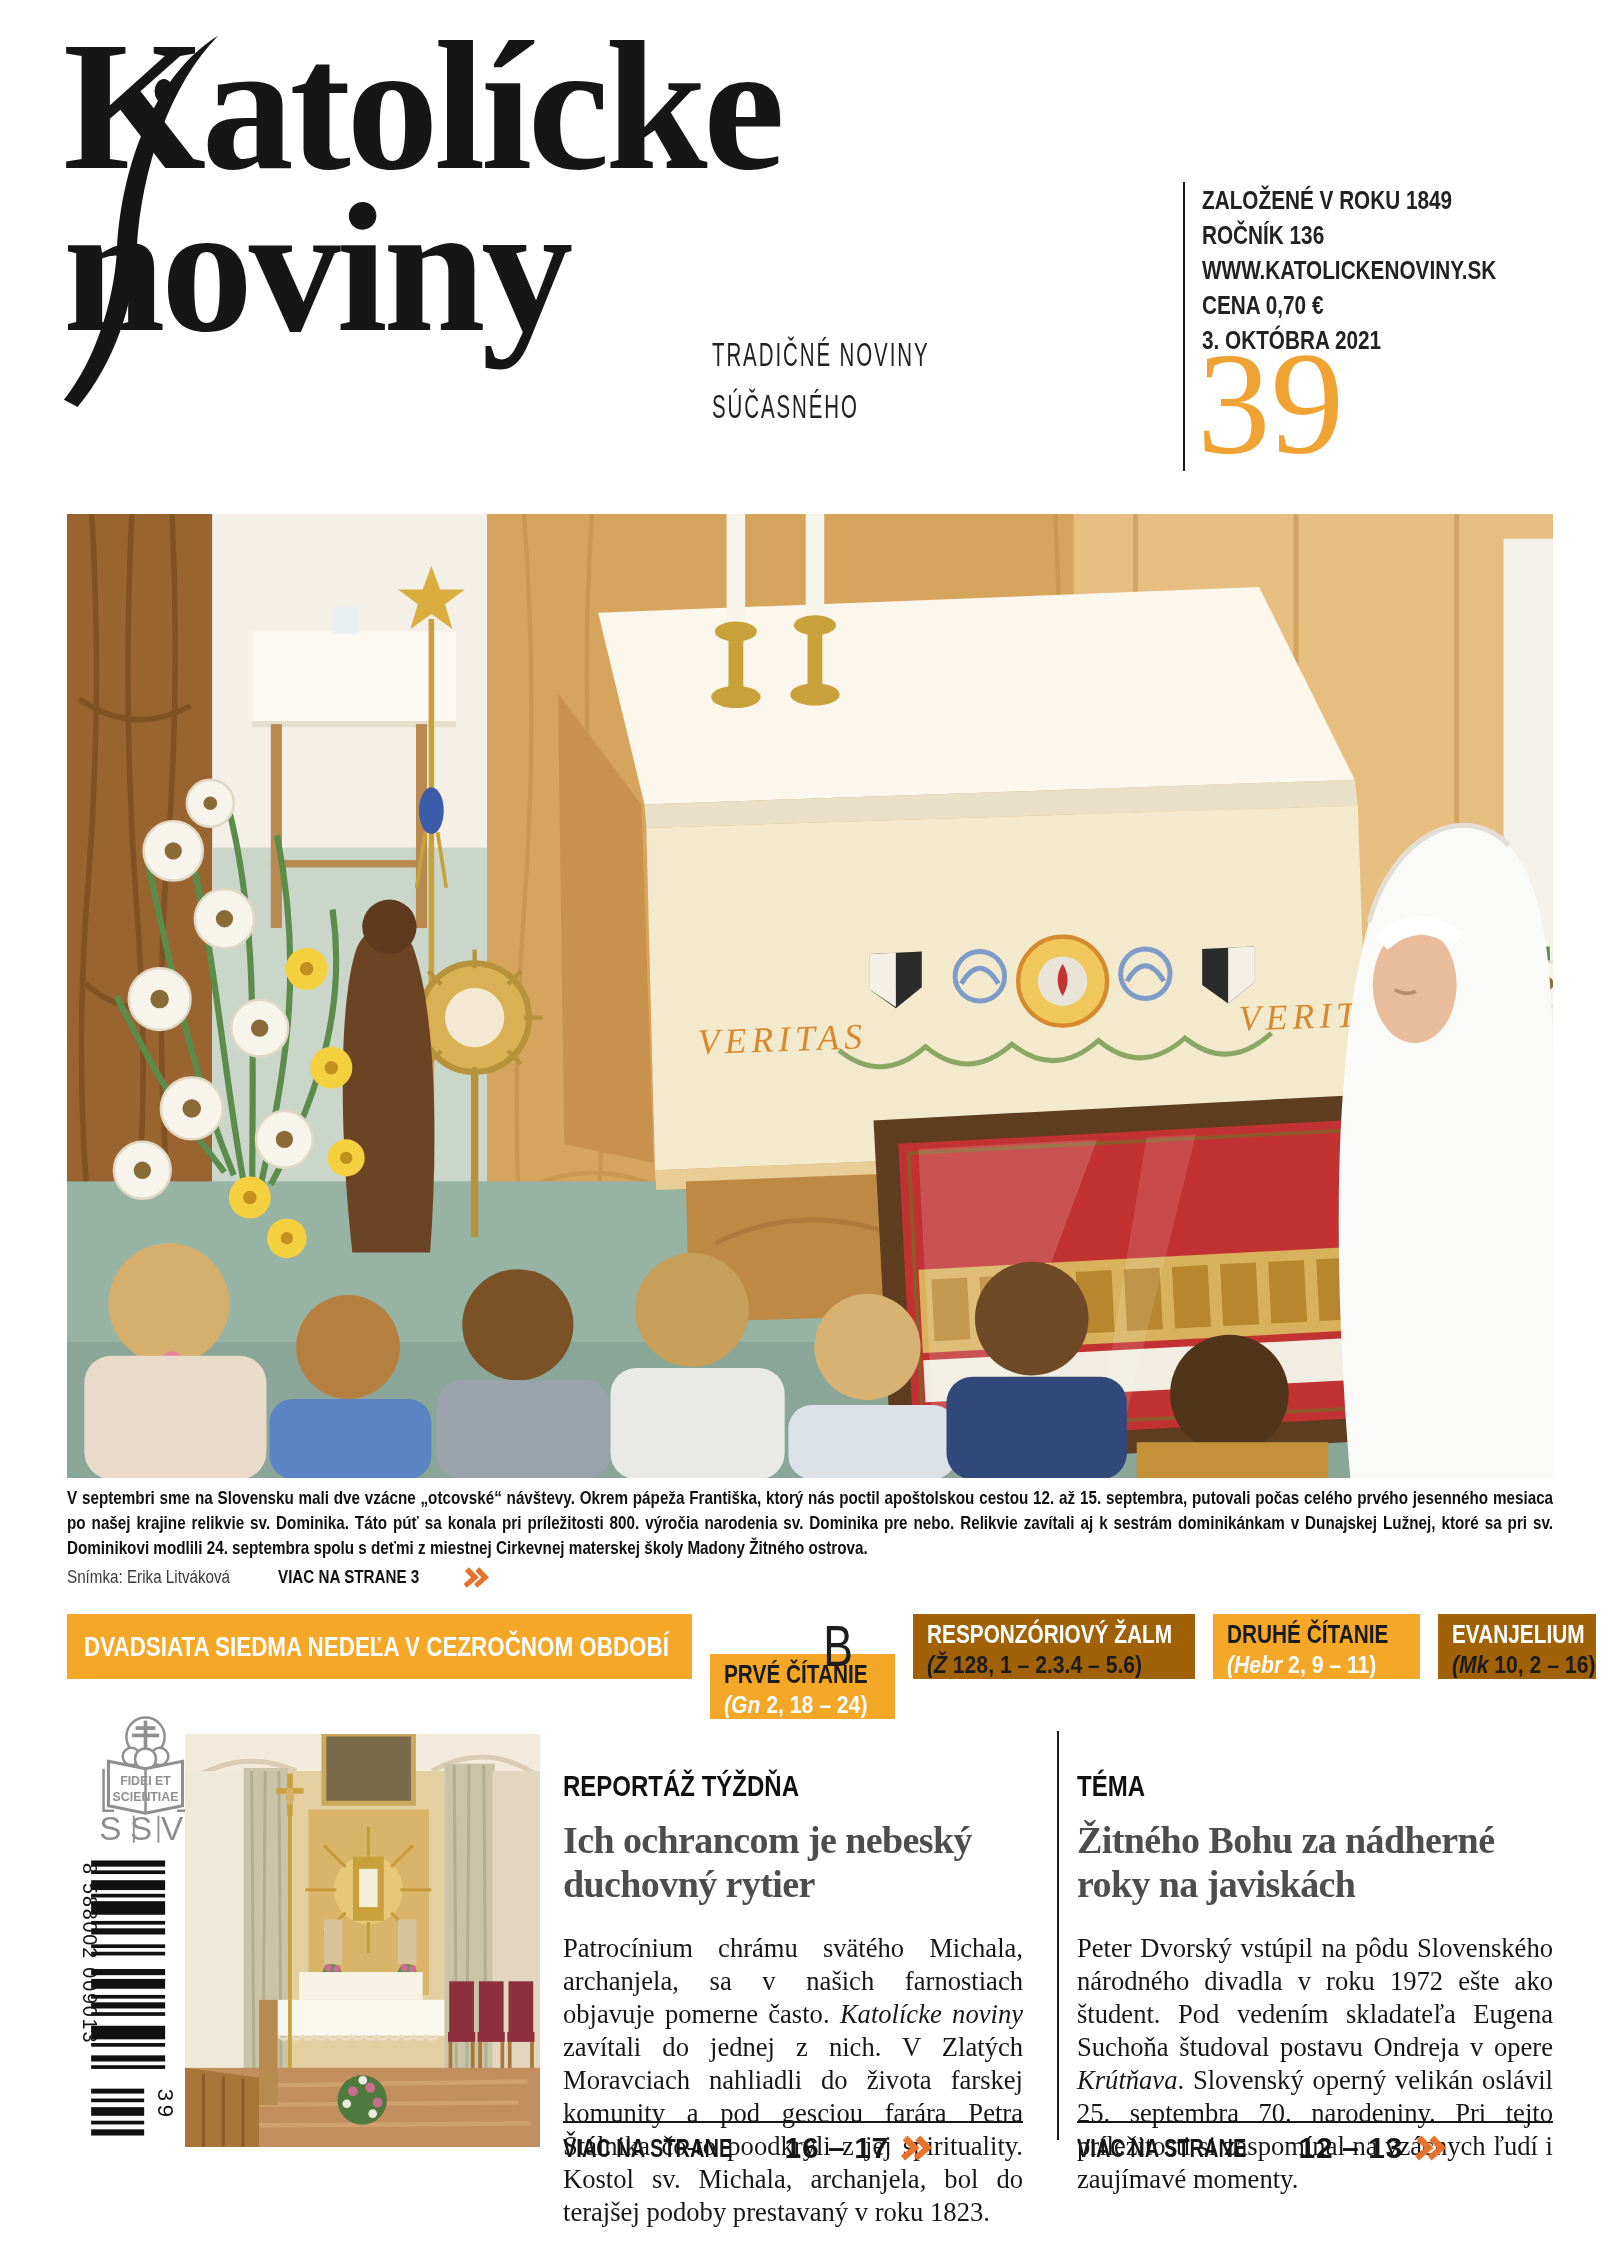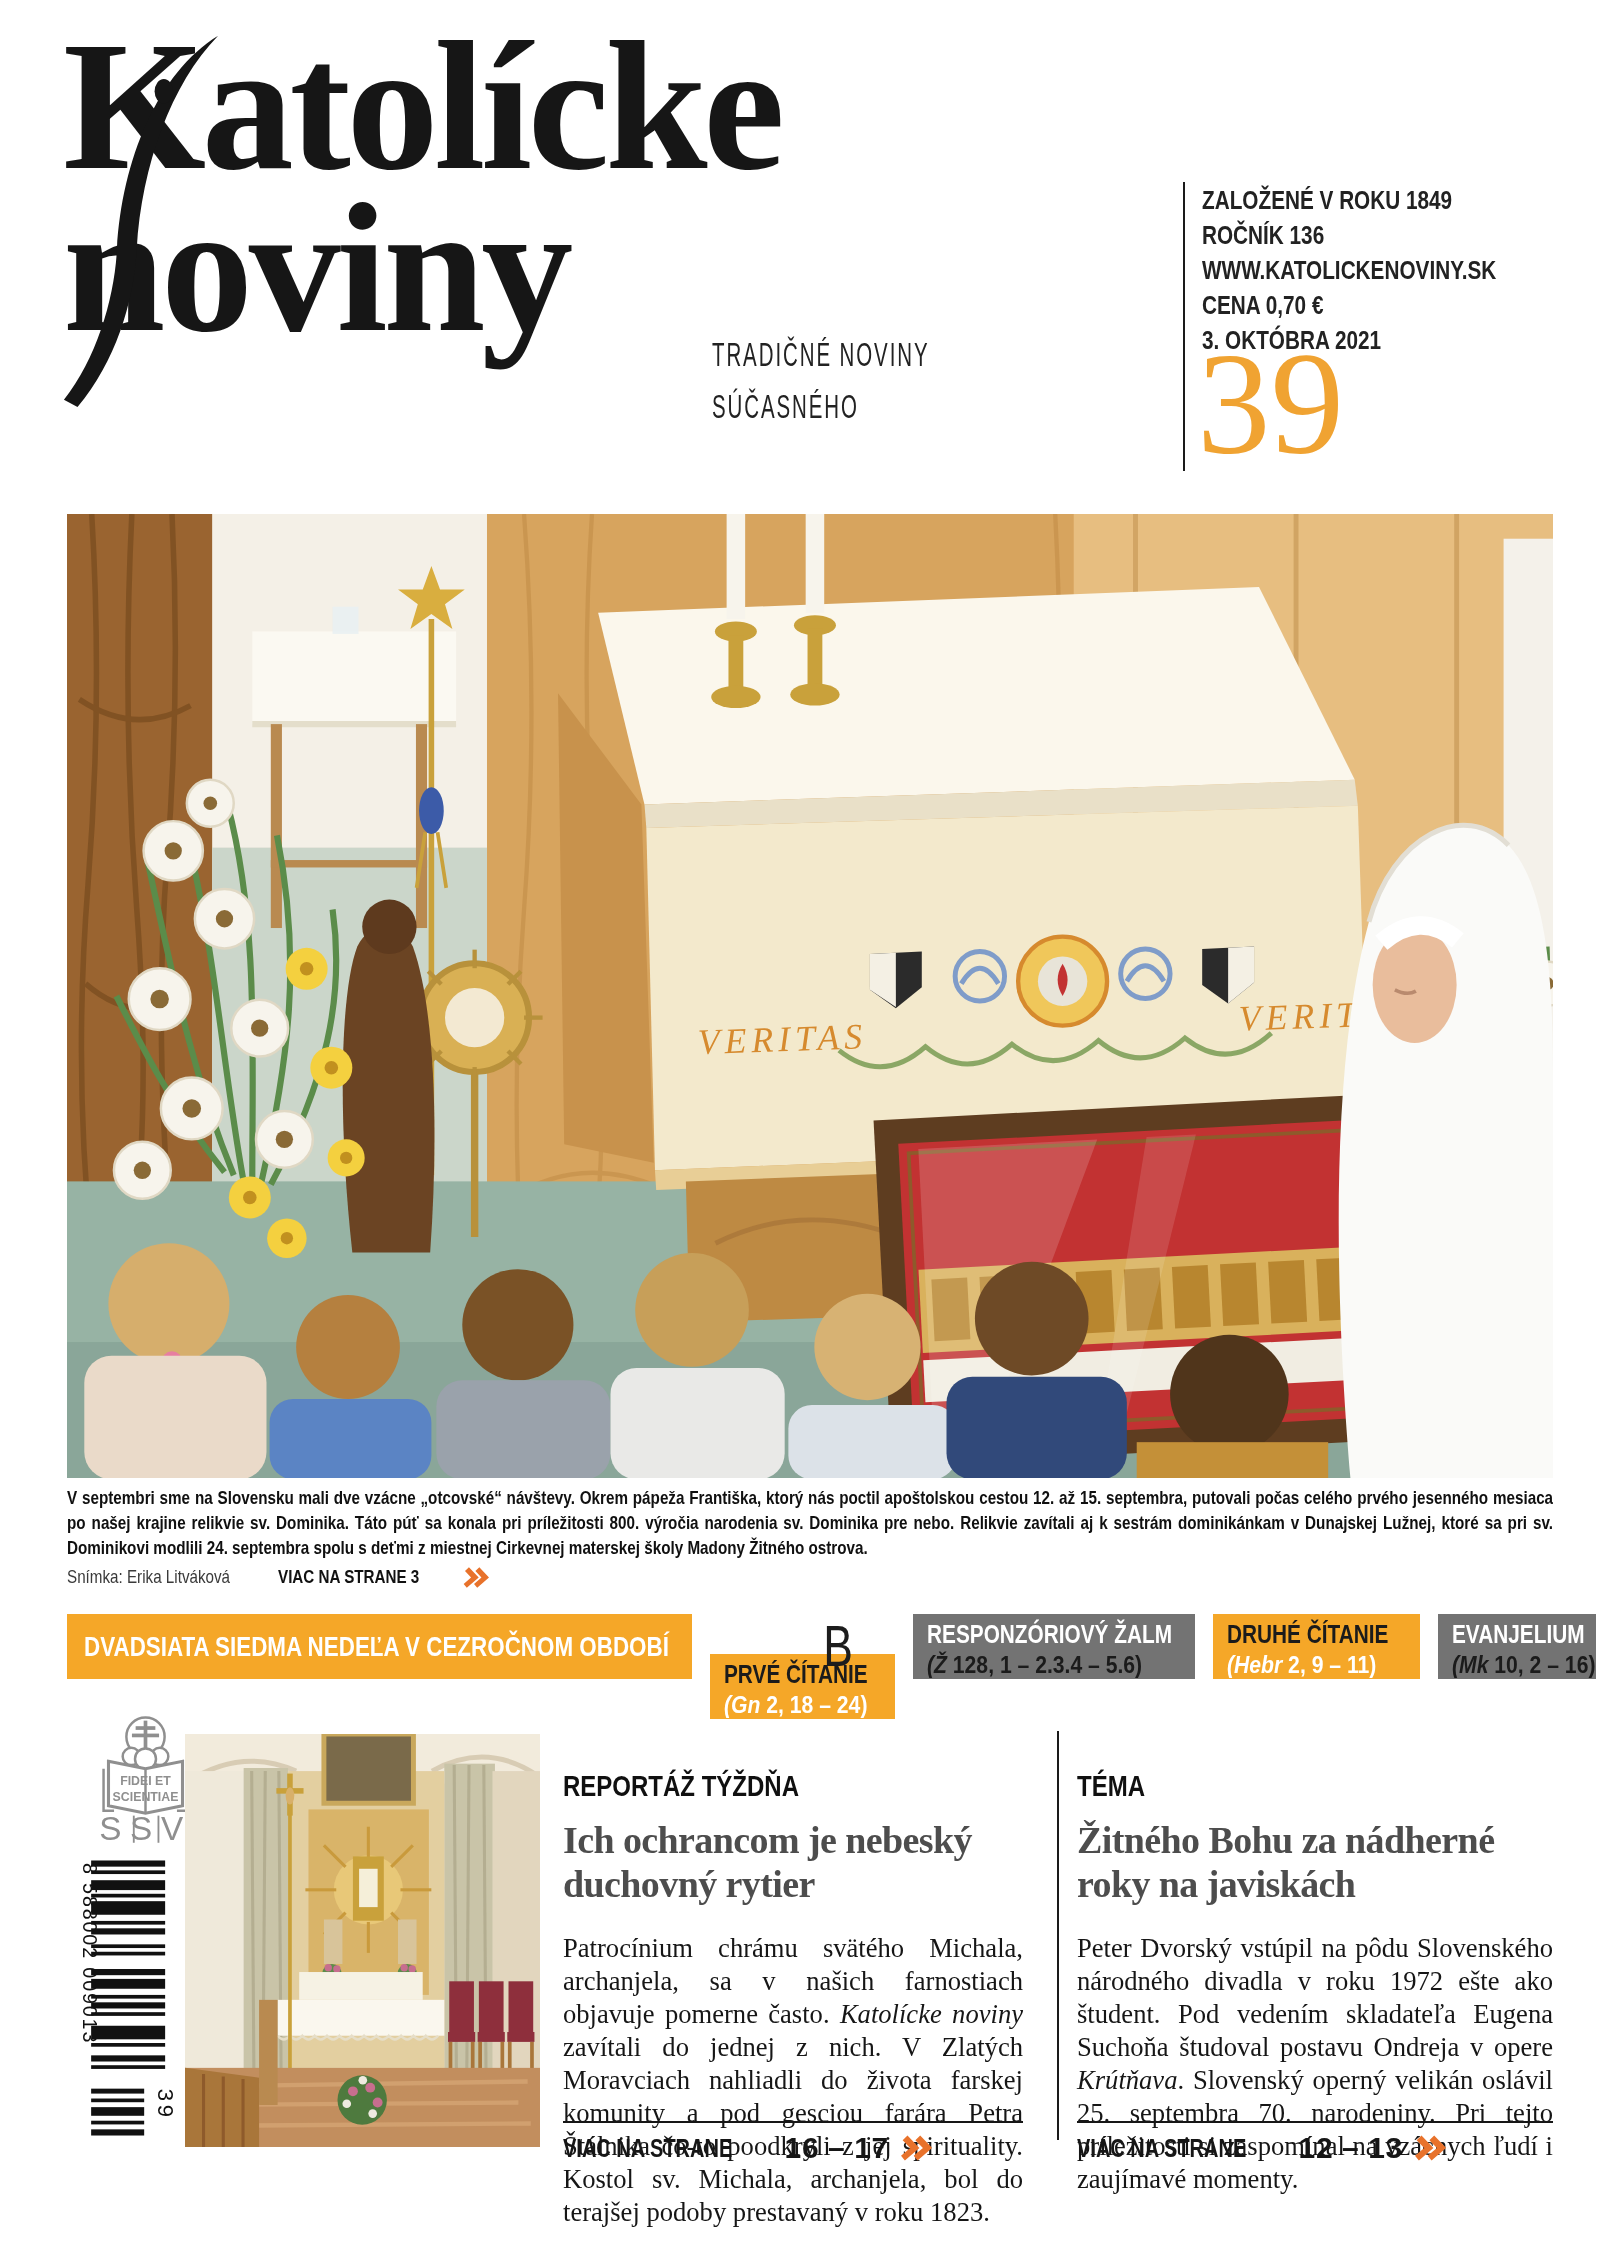--- a/index.html
+++ b/index.html
@@ -45,21 +45,21 @@
   }
   .hero-credit { margin-top:6.2px; font-size:19px; color:#3a3a3a; display:flex; align-items:center; gap:7.4px; }
   .hero-credit .credit-name { font-weight:400; }
   .hero-credit .more-inline { font-weight:700; color:#111; }
   .chev { display:inline-block; vertical-align:middle; }
 
   
   .readings { position:absolute; left:67px; top:1614px; width:1495px; height:65px; display:flex; gap:18px; }
   .rp { height:65px; }
   .rp.dark  { background:#F5A728; }
-  .rp.light { background:#737373; }
+  .rp.light { background:#a16207; }
   .rp-main { width:625px; display:flex; align-items:center; justify-content:space-between; padding:0 13.6px 0 17.3px; }
   .sunday-label { color:#fff; font-weight:700; font-size:28px; }
   .cycle-letter { font-size:57px; line-height:57px; font-weight:400; color:#1d1d1d; transform:scaleX(.78); transform-origin:100% 50%; }
   .rp-read { padding:7.4px 0 0 13.6px; }
   .rp-title { font-size:26px; font-weight:700; line-height:26px; }
   .rp-ref { font-size:23.5px; font-weight:700; margin-top:5px; transform:scaleX(.9); transform-origin:0 50%; white-space:nowrap; }
   .rp-ref .bk { font-style:italic; }
   .t-black { color:#1b1b1b; }
   .t-white { color:#ffffff; }
   .w-p1 { width:185px;margin-top:40px; } .w-p2 { width:282px; } .w-p3 { width:207px; } .w-p4 { width:158px; }

